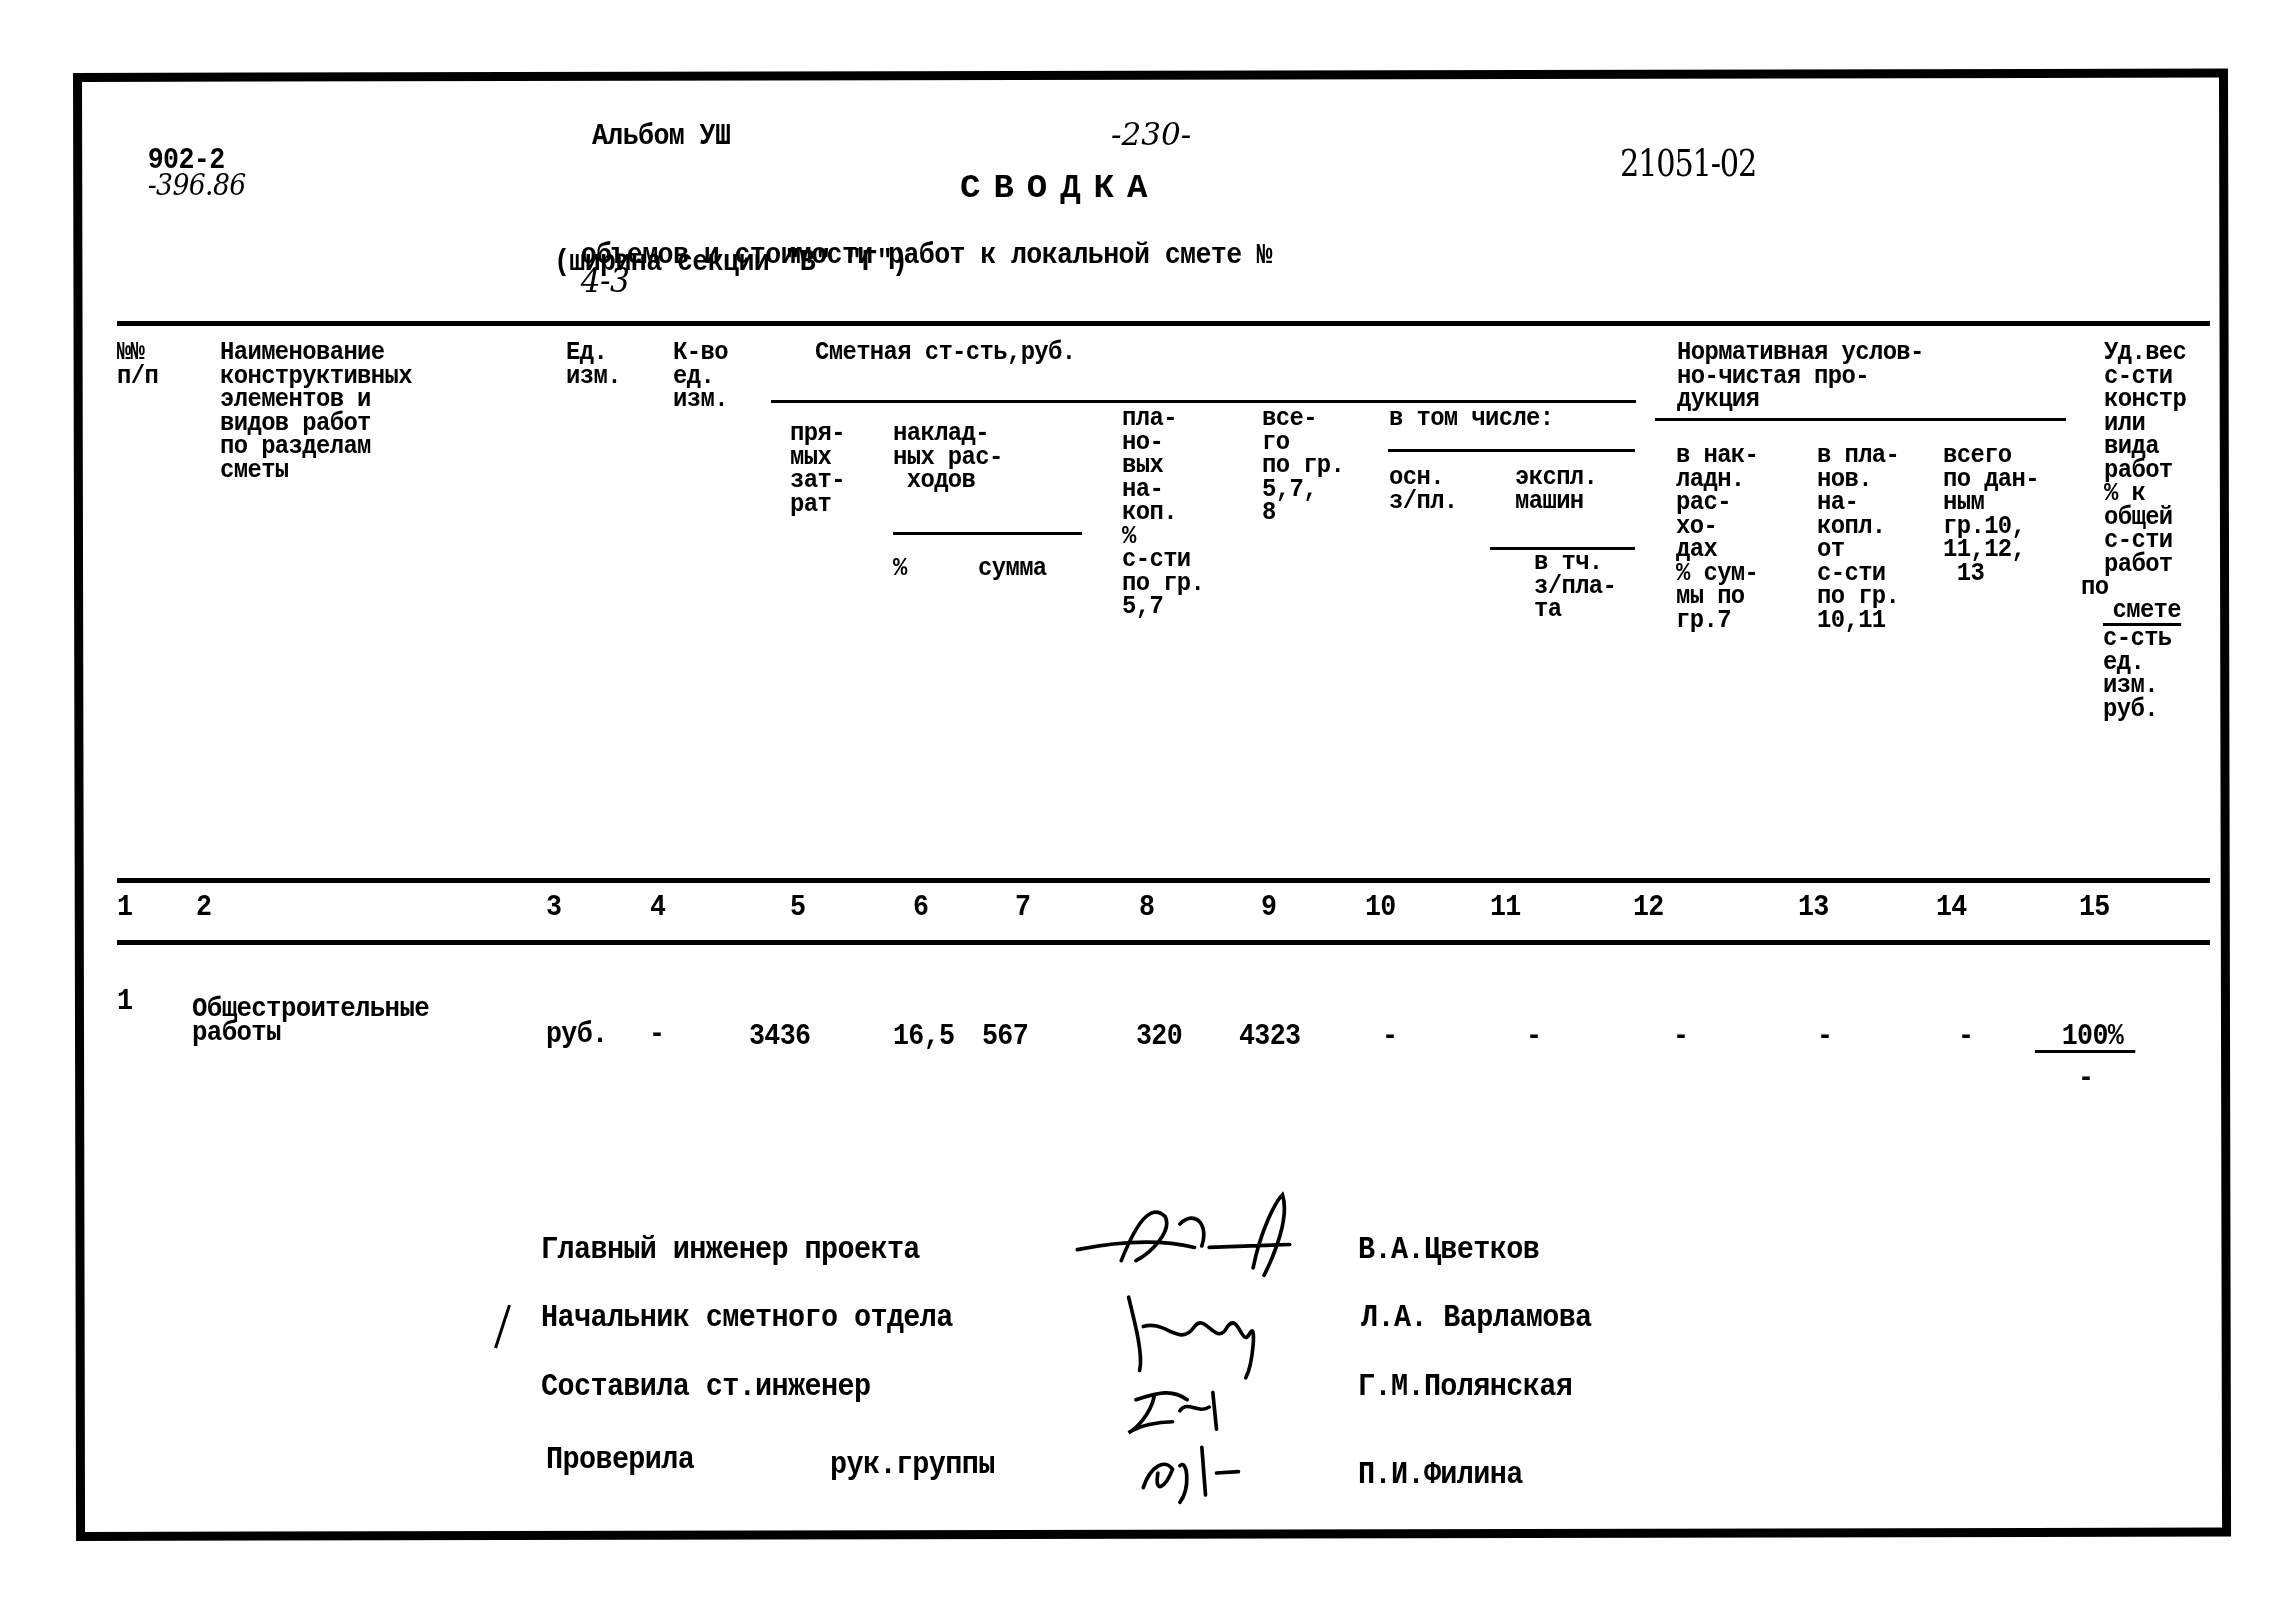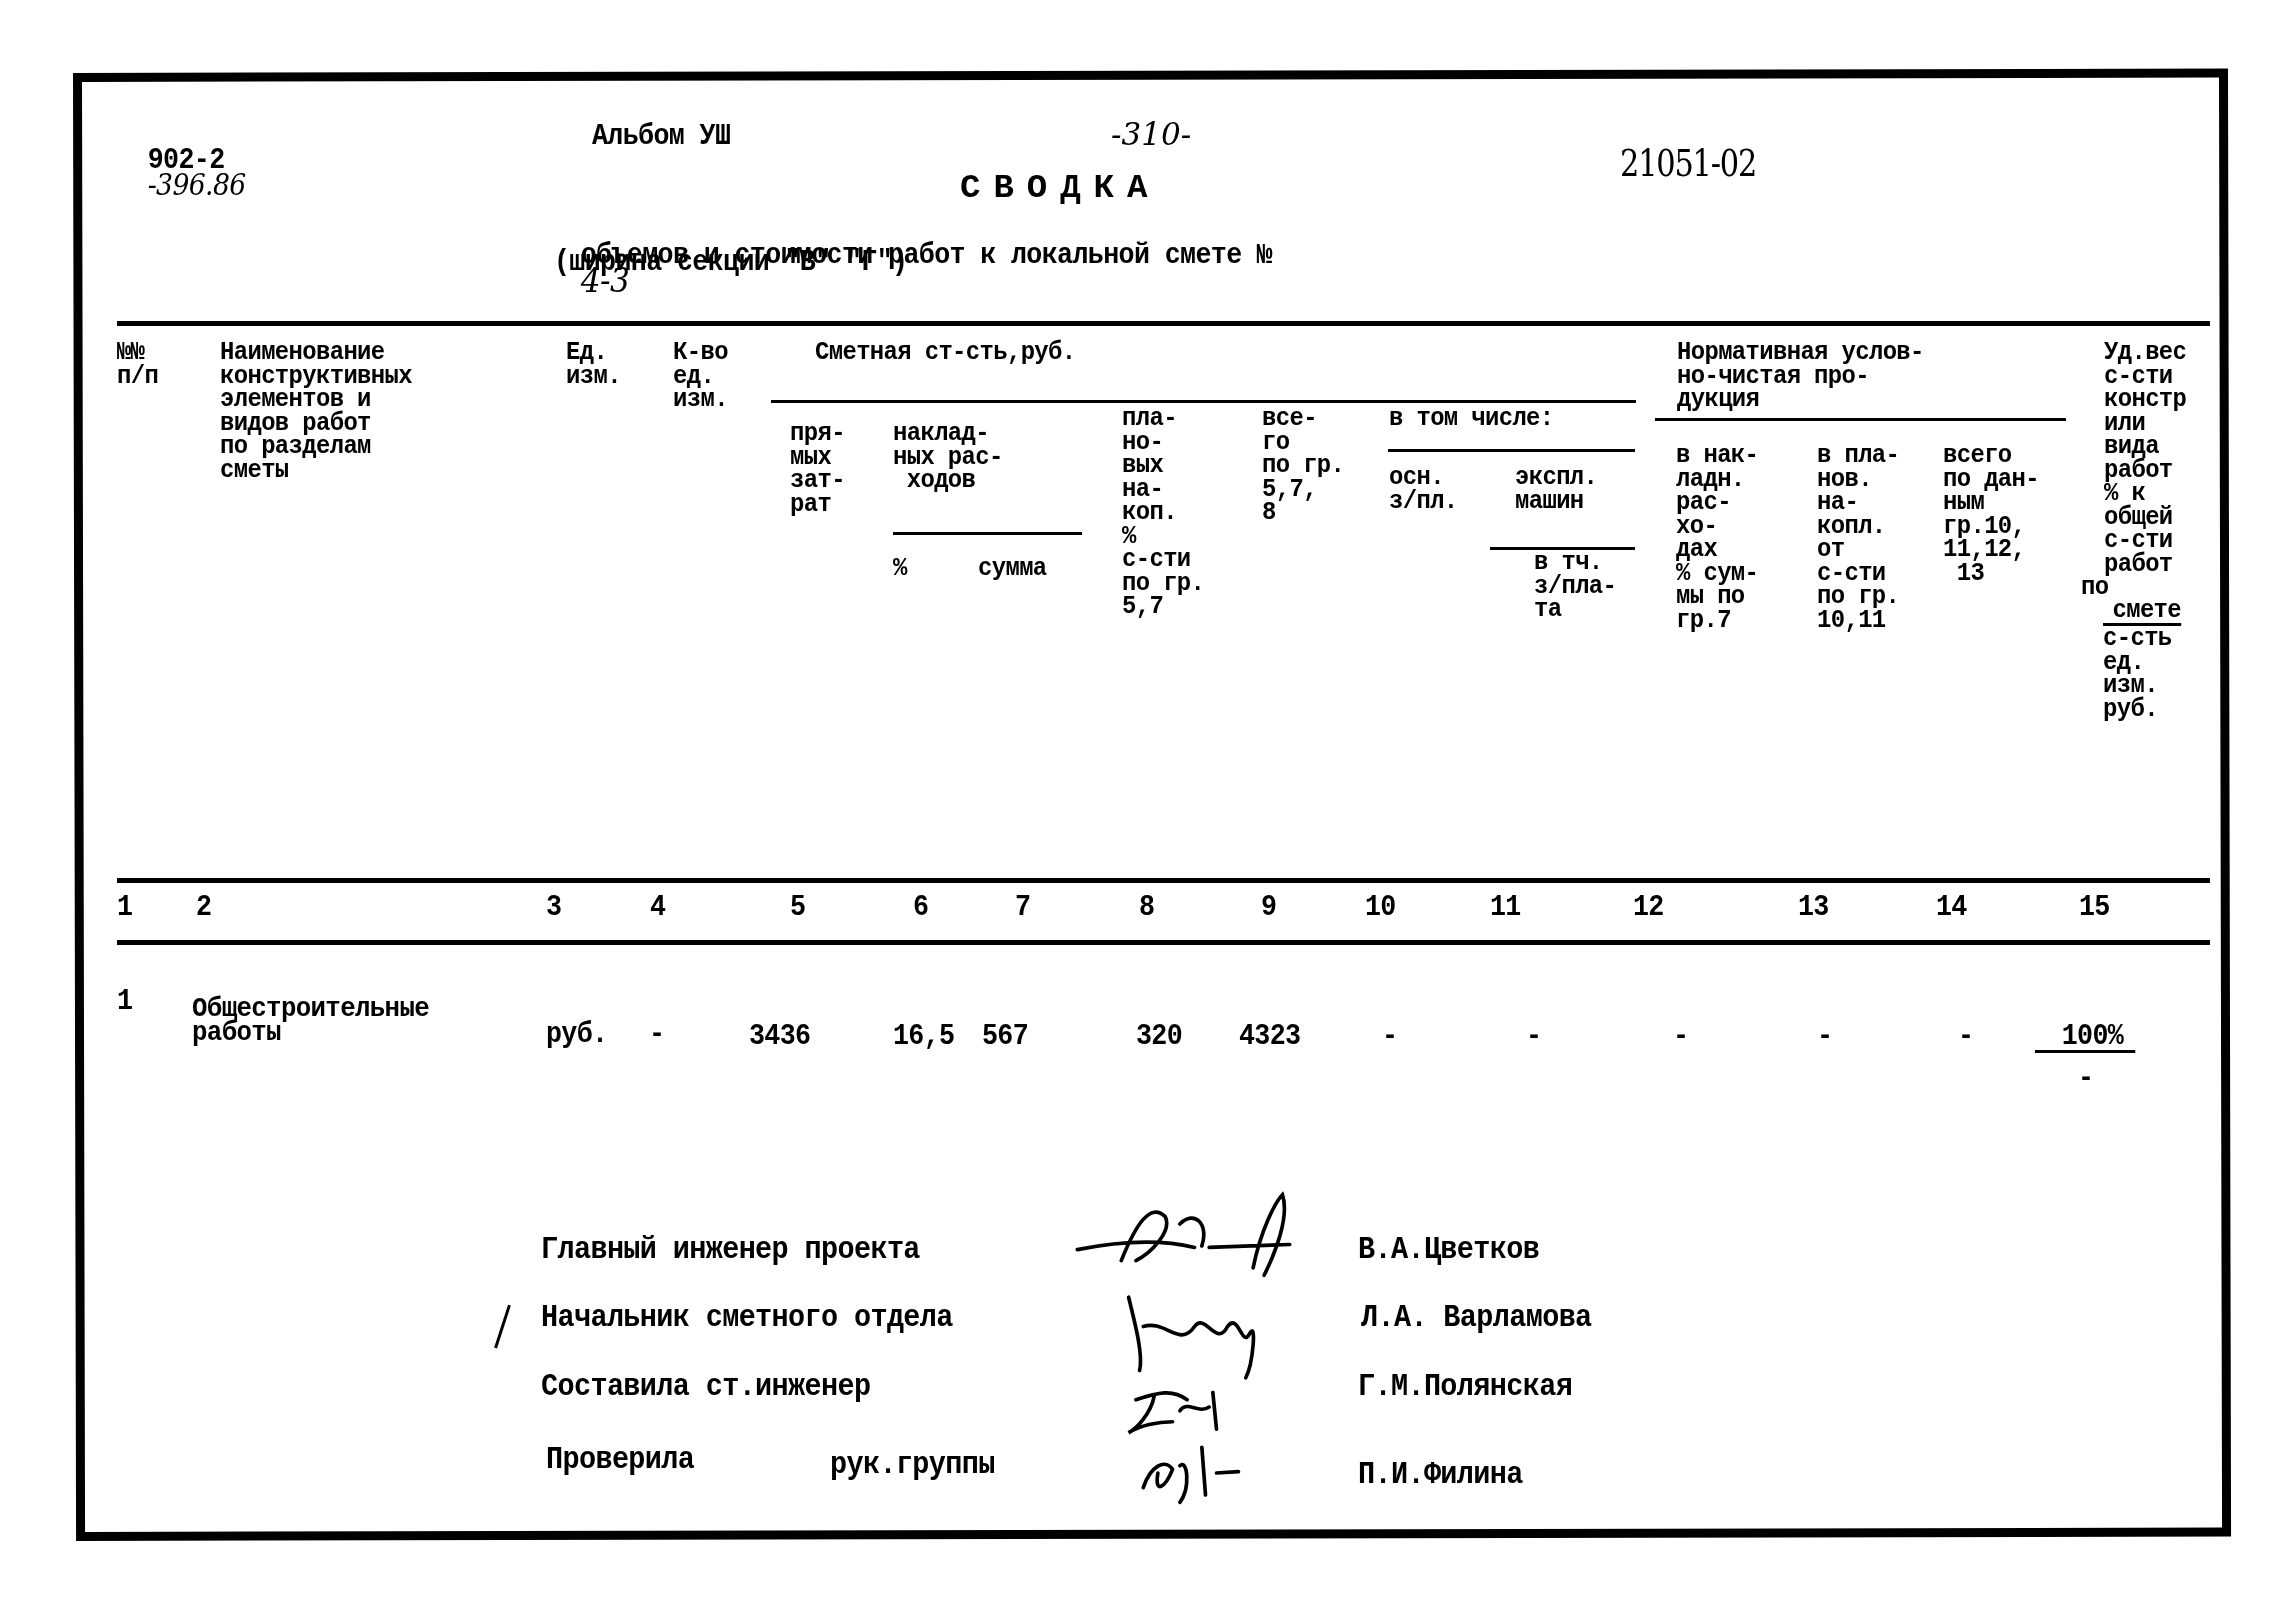--- a/index.html
+++ b/index.html
@@ -21,21 +21,21 @@
 </head>
 <body>
 
 <div class="frame"></div>
 
 <div class="abs t" style="left:117px;top:125px;font-size:29px;">
   <span>902-2</span>
   <span class="hand" style="font-size:29px;">-396.86</span>
 </div>
 <div class="abs t" style="left:592px;top:125px;font-size:29px;">Альбом УШ</div>
-<div class="abs hand" style="left:1111px;top:116px;font-size:31px;">-310-</div>
+<div class="abs hand" style="left:1111px;top:116px;font-size:31px;">-230-</div>
 <div class="abs hand" style="left:1620px;top:141px;font-size:38px;font-style:normal;letter-spacing:-1.5px;transform:scaleX(0.8);transform-origin:0 0;">21051-02</div>
 
 <div class="abs title" style="left:960px;top:169px;">СВОДКА</div>
 <div class="abs t" style="left:550px;top:220px;font-size:29px;">
   <span>объемов и стоимости работ к локальной смете №</span>
   <span class="hand" style="font-size:34px;">4-3</span>
 </div>
 <div class="abs t" style="left:554px;top:251px;font-size:29px;">(ширина секции "В" "Г")</div>
 
 <div class="hrule" style="left:117px;top:321px;width:2093px;"></div>

